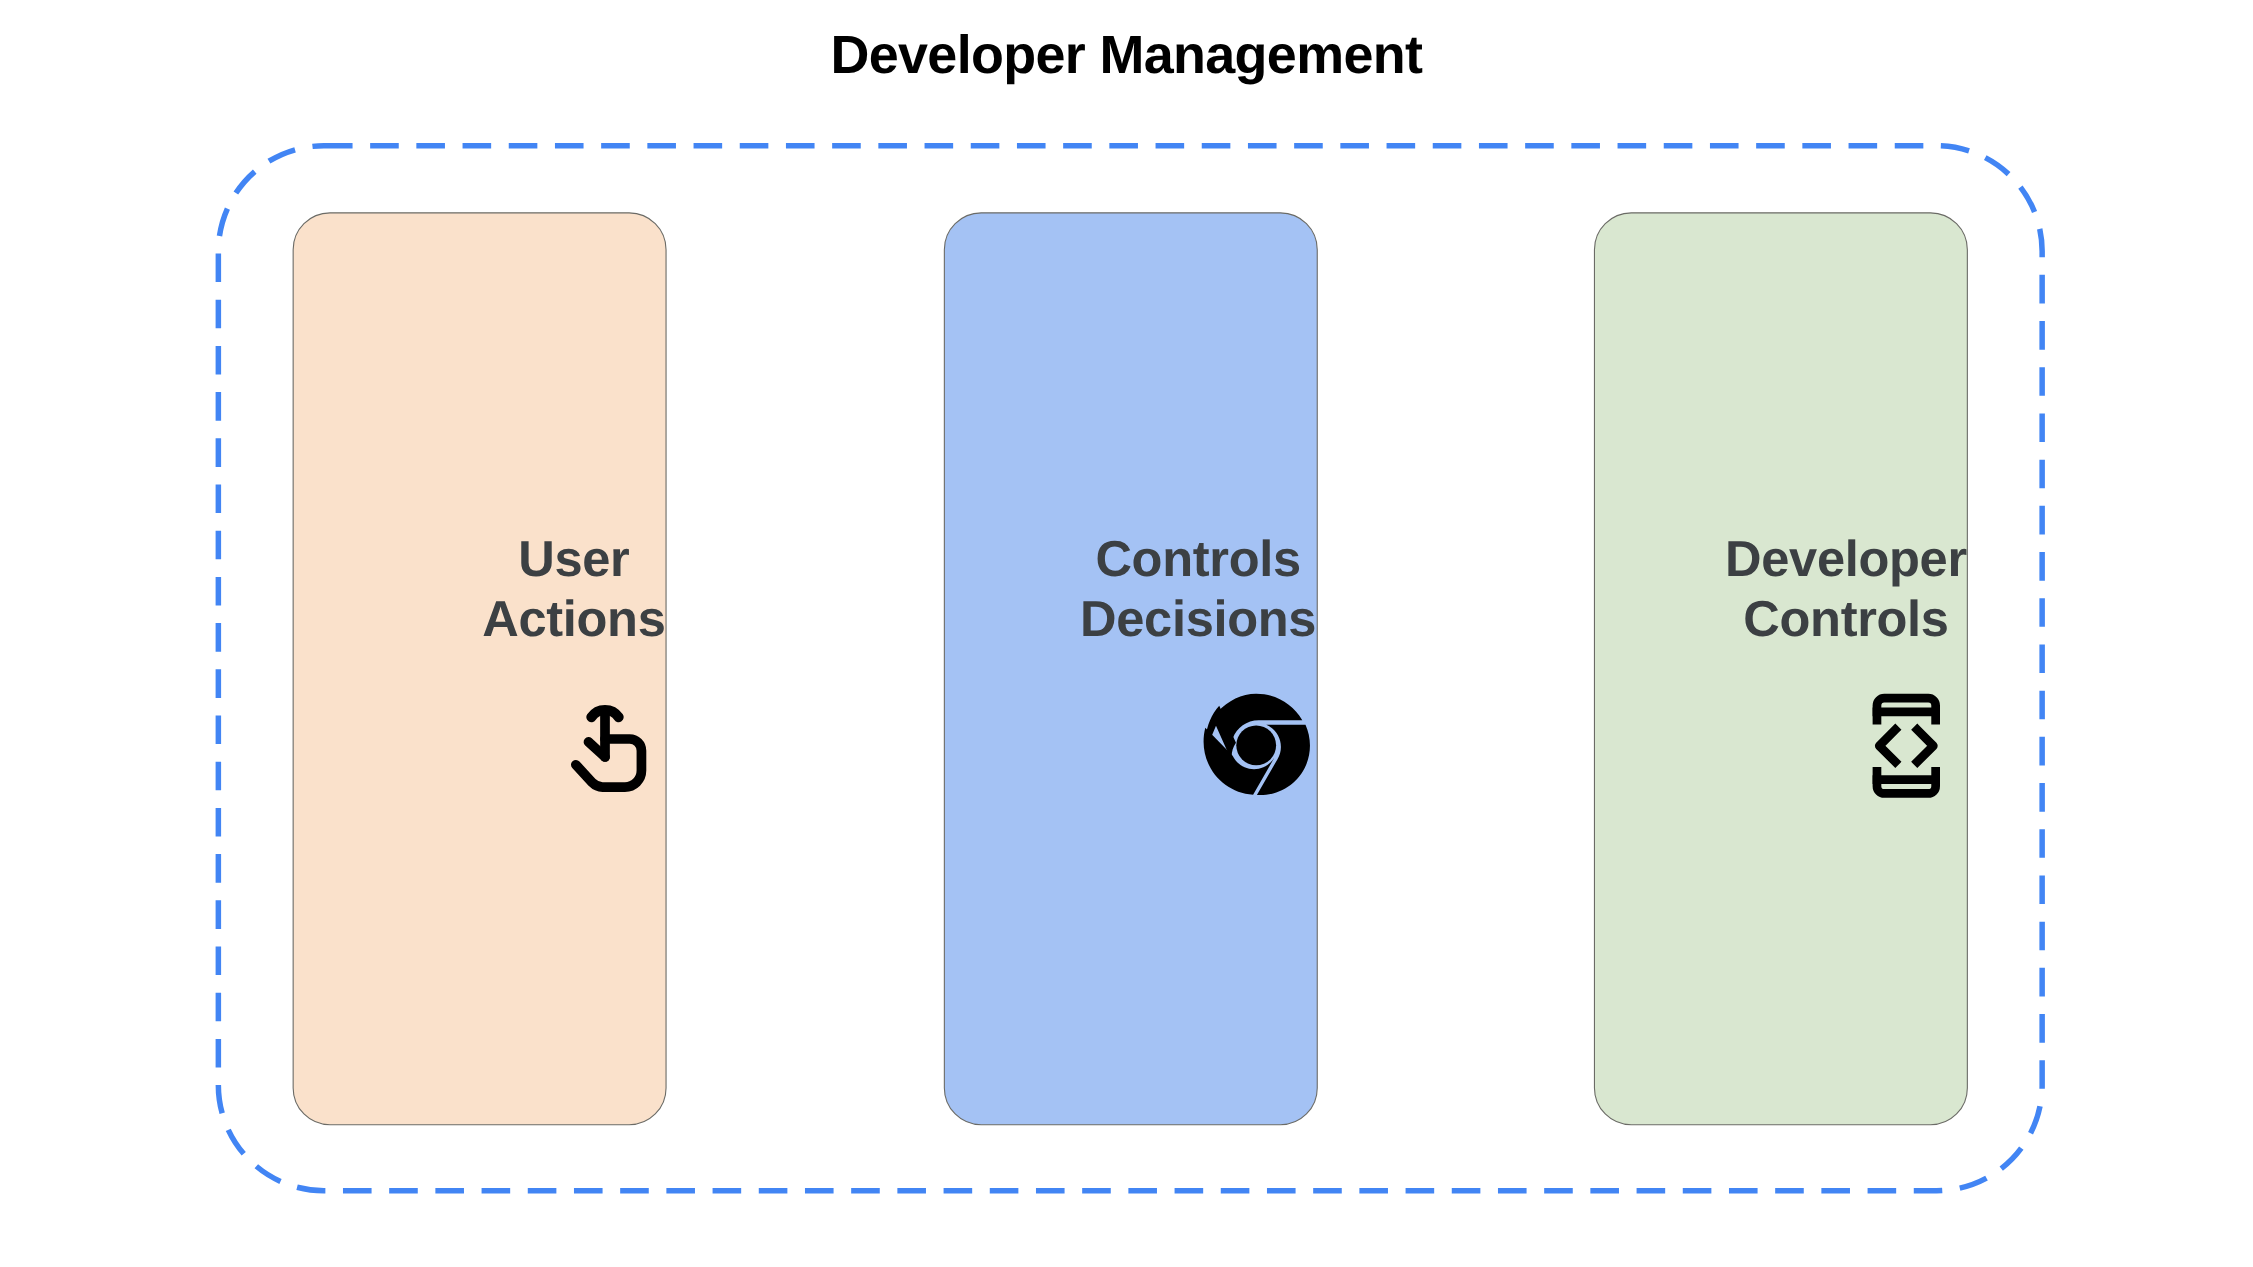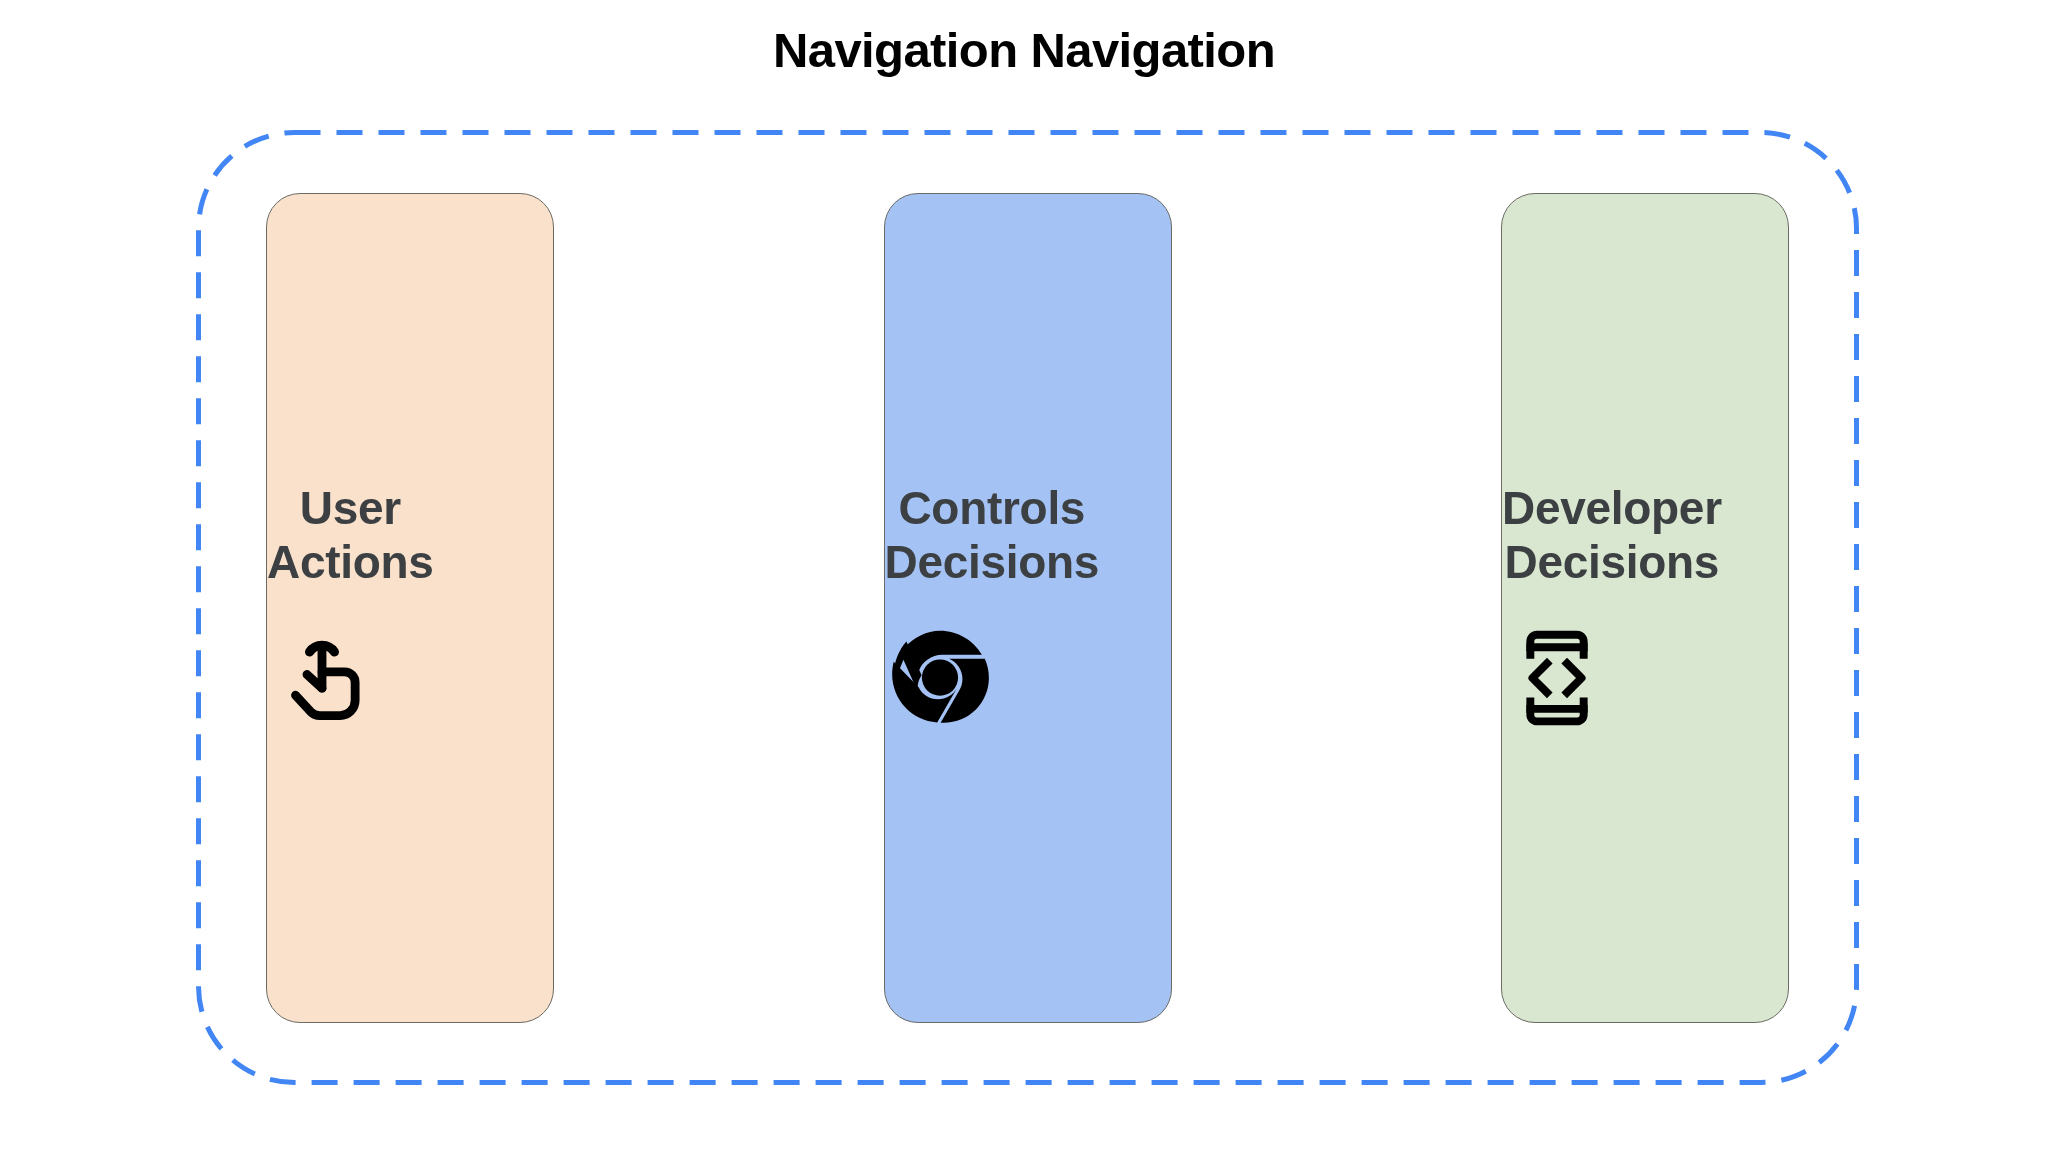--- a/index.html
+++ b/index.html
@@ -65,28 +65,28 @@
     width: 1663px;
     height: 955px;
     display: flex;
     align-items: center;
     justify-content: space-between;
     padding: 0 70px;
     box-sizing: border-box;
   }
 
   .card {
-    width: 288px;
+    width: 340px;
     height: 830px;
     border-radius: 34px;
     border: 1.6px solid #6b6b66;
     box-sizing: border-box;
     display: flex;
     flex-direction: column;
-    align-items: flex-start;
+    align-items: flex-end;
     justify-content: center;
     position: relative;
   }
 
   .card-label {
     font-size: 46px;
     font-weight: 700;
     color: #3c4043;
     text-align: center;
     line-height: 1.16;
@@ -104,21 +104,21 @@
   }
   .card-icon svg {
     display: block;
   }
 </style>
 </head>
 <body>
 
 <div class="page">
 
-  <div class="title">Navigation Navigation</div>
+  <div class="title">Developer Management</div>
 
   <div class="dashed-container">
     <svg viewBox="0 0 1663 955" preserveAspectRatio="none">
       <rect x="2.5" y="2.5" width="1658" height="950" rx="96" ry="96" fill="none" stroke="#4285f4" stroke-width="5" stroke-dasharray="26 16" stroke-linecap="butt"></rect>
     </svg>
   </div>
 
   <div class="cards">
 
     <div class="card" id="card-0" style="background: rgb(250, 225, 203); border-color: rgb(107, 107, 102);">
@@ -145,21 +145,21 @@
             <path d="M5.5 34.3c-1 3.9-1.5 8-1.5 12.2 0 24.6 19.1 44.7 43.3 46.3L66.1 60c-3.6 6.2-10.3 10.4-18 10.4-8.2 0-15.3-4.7-18.7-11.6L5.5 34.3z"></path>
             <path d="M95.2 31.6H58.8c7.5 3.2 12.8 10.7 12.8 19.4 0 4-1.1 7.7-3.1 10.9L50.6 93c0.9 0.1 1.9 0.1 2.8 0.1C77.8 93.1 97 73.9 97 49.8c0-6.4-1.4-12.6-3.9-18.2z"></path>
             <circle cx="50" cy="49.6" r="17.4"></circle>
           </g>
         </svg>
       </div>
     </div>
 
     <div class="card" id="card-2" style="background: rgb(217, 231, 208); border-color: rgb(107, 107, 102);">
       <div class="card-label" style="color: rgb(60, 64, 67);">Developer
-Decisions</div>
+Controls</div>
       <div class="card-icon">
         <svg width="100" height="110" viewBox="0 0 24 26" fill="none" stroke="#000000" stroke-width="1.9" stroke-linecap="square">
           <path d="M5.6 7.4V4.2a1.6 1.6 0 0 1 1.6-1.6h9.6a1.6 1.6 0 0 1 1.6 1.6v3.2"></path>
           <path d="M5.6 5.6h12.8"></path>
           <path d="M5.6 18.6v3.2a1.6 1.6 0 0 0 1.6 1.6h9.6a1.6 1.6 0 0 0 1.6-1.6v-3.2"></path>
           <path d="M5.6 20.4h12.8"></path>
           <path d="M9.6 9.5 6.1 13l3.5 3.5" stroke-linejoin="round"></path>
           <path d="M14.4 9.5 17.9 13l-3.5 3.5" stroke-linejoin="round"></path>
         </svg>
       </div>

